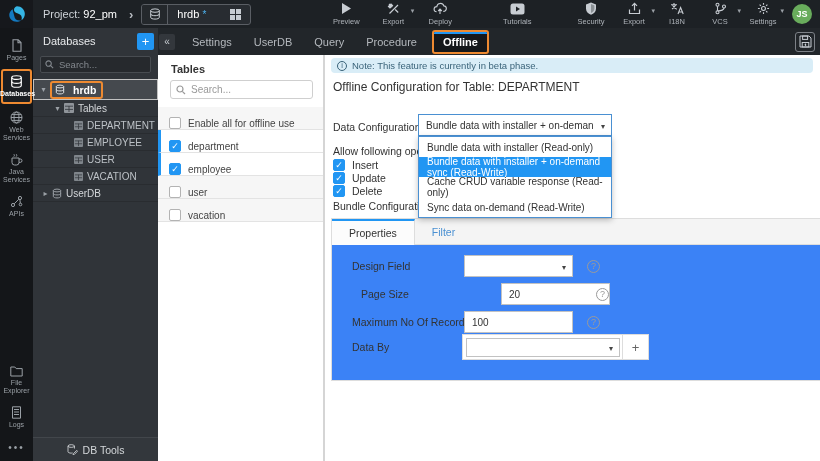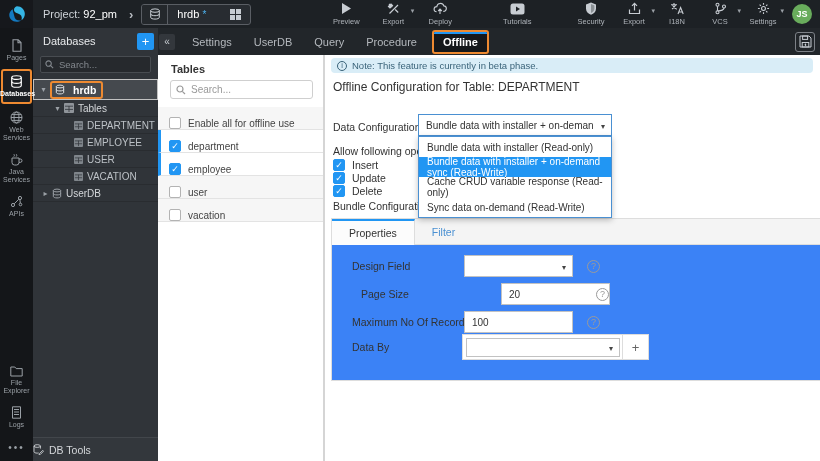--- a/index.html
+++ b/index.html
@@ -45,21 +45,21 @@
   .dbp-search input{width:100%;height:17px;background:#26292d;border:1px solid #484c51;border-radius:2px;color:#cfd3d8;font-size:9.5px;padding:0 4px 0 18px;outline:none;font-family:"Liberation Sans",sans-serif}
   .dbp-search input::placeholder{color:#83888e}
   .s-ico{position:absolute;left:5px;top:4px}
   .tree{flex:1}
   .trow{display:flex;align-items:center;height:17px;font-size:10px;color:#bcc1c6;border-bottom:1px solid #292c30;cursor:pointer;white-space:nowrap}
   .trow .arr{width:9px;font-size:8px;color:#9ba0a6;text-align:center;margin-right:2px}
   .trow .ticon{margin-right:4px}
   .trow.sel{background:#45494e;height:21px}
   .ann-wrap{display:inline-flex;align-items:center;border:2px solid #ee8a31;border-radius:3px;padding:1px 5px 1px 3px;gap:4px}
   .trow.sel .nm{color:#fff;font-weight:bold;font-size:10.5px}
-  .dbp-foot{height:24px;border-top:1px solid #42464b;display:flex;align-items:center;justify-content:flex-start;gap:5px;color:#d4d7da;font-size:10.5px;cursor:pointer;background:#33373c}
+  .dbp-foot{height:24px;border-top:1px solid #42464b;display:flex;align-items:center;justify-content:center;gap:5px;color:#d4d7da;font-size:10.5px;cursor:pointer;background:#33373c}
 
   
   .tabstrip{position:absolute;left:158px;top:28px;right:0;height:27px;background:#22262a;display:flex;align-items:center;z-index:15}
   .collapse-btn{width:16px;height:16px;background:#33373c;border-radius:2px;color:#c7ccd2;display:flex;align-items:center;justify-content:center;margin:0 6px 0 1px;cursor:pointer}
   .collapse-btn::after{content:"«";font-size:10px}
   .dtab{padding:0 11px;color:#b4b8bd;font-size:11px;height:27px;display:flex;align-items:center;cursor:pointer}
   .dtab.active{position:relative;border:2px solid #ee8a31;border-radius:3px;height:24px;background:#15181b;color:#fff;font-weight:bold;padding:0 9px;overflow:hidden;margin-left:4px}
   .dtab.active::before{content:"";position:absolute;left:0;top:0;right:0;height:2px;background:#2196f3}
   .save-btn{margin-left:auto;margin-right:5px;width:20px;height:20px;border:1px solid #7d8187;border-radius:3px;display:flex;align-items:center;justify-content:center;cursor:pointer}
 

